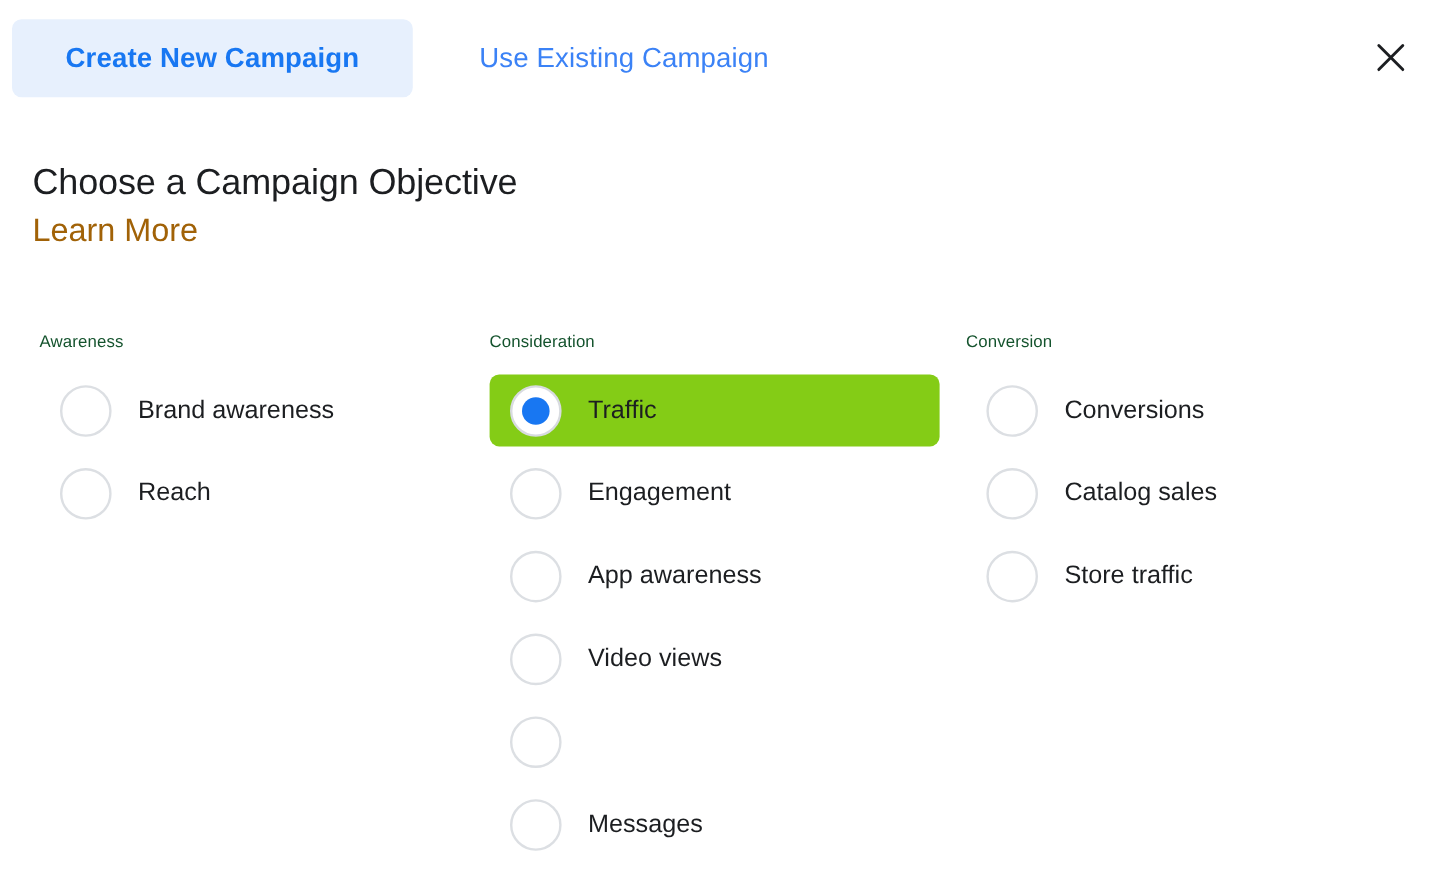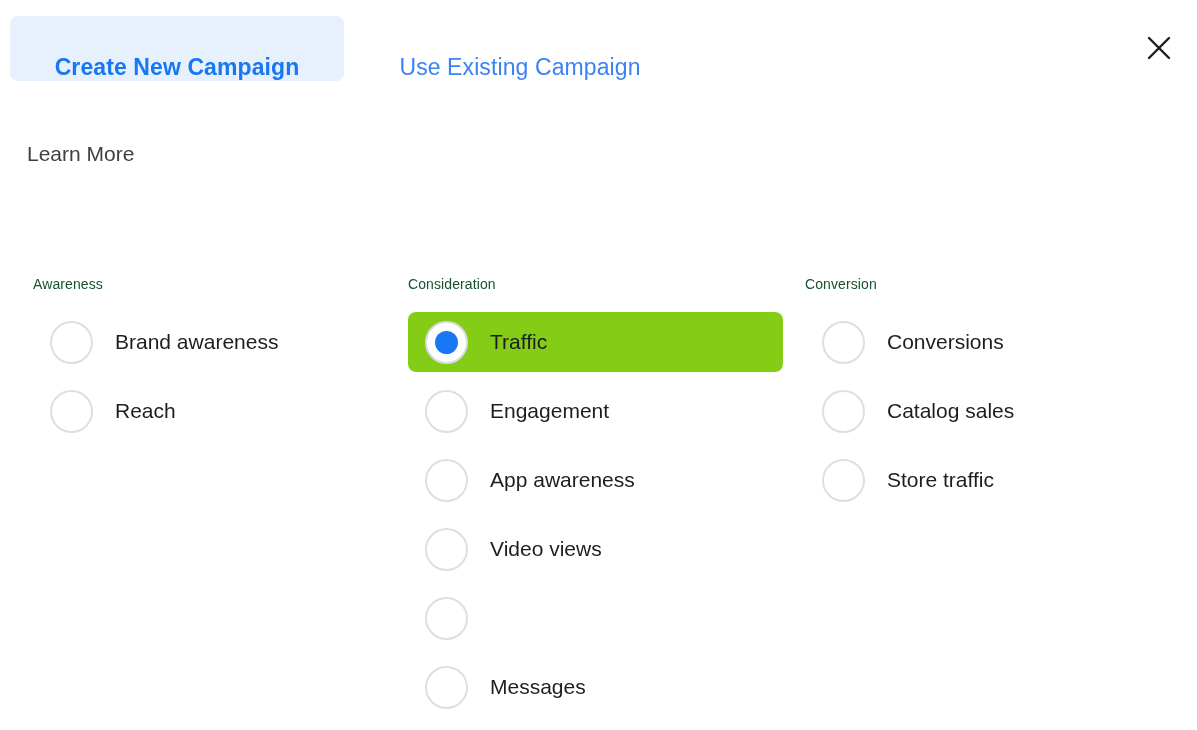--- a/index.html
+++ b/index.html
@@ -24,21 +24,21 @@
     top: 0;
     left: 0;
     width: 1197px;
     height: 96px;
   }
   .tab {
     position: absolute;
     top: 16px;
     height: 65px;
     display: flex;
-    align-items: flex-end;
+    align-items: center;
     justify-content: center;
     box-sizing: border-box;
     font-size: 23px;
     letter-spacing: 0.1px;
     cursor: pointer;
     user-select: none;
   }
   .tab-create {
     left: 10px;
     width: 334px;
@@ -77,22 +77,22 @@
     font-size: 30px;
     font-weight: normal;
     color: #1c1e21;
     margin: 0;
     line-height: 38px;
     letter-spacing: -0.1px;
   }
   .learn-more {
     display: inline-block;
     margin-top: 6px;
-    font-size: 21px;
-    color: #404040;
+    font-size: 27px;
+    color: #a16207;
     text-decoration: none;
     line-height: 28px;
     cursor: pointer;
     text-align: center;
   }
 
   
   .columns {
     position: absolute;
     top: 272px;
@@ -181,20 +181,21 @@
     <span>
       <svg width="30" height="30" viewBox="0 0 30 30" aria-hidden="true">
         <line x1="5" y1="5" x2="25" y2="25" stroke="#1c1e21" stroke-width="2.4" stroke-linecap="round"></line>
         <line x1="25" y1="5" x2="5" y2="25" stroke="#1c1e21" stroke-width="2.4" stroke-linecap="round"></line>
       </svg>
     </span>
   </div>
 </div>
 
 <div class="heading-block">
+  <h1 class="page-title">Choose a Campaign Objective</h1>
   <a class="learn-more">Learn More</a>
 </div>
 
 <div class="columns">
 
   <div class="column column-0">
     <div class="category-label">Awareness</div>
 
     <div class="option-row">
       <span class="radio"></span>

